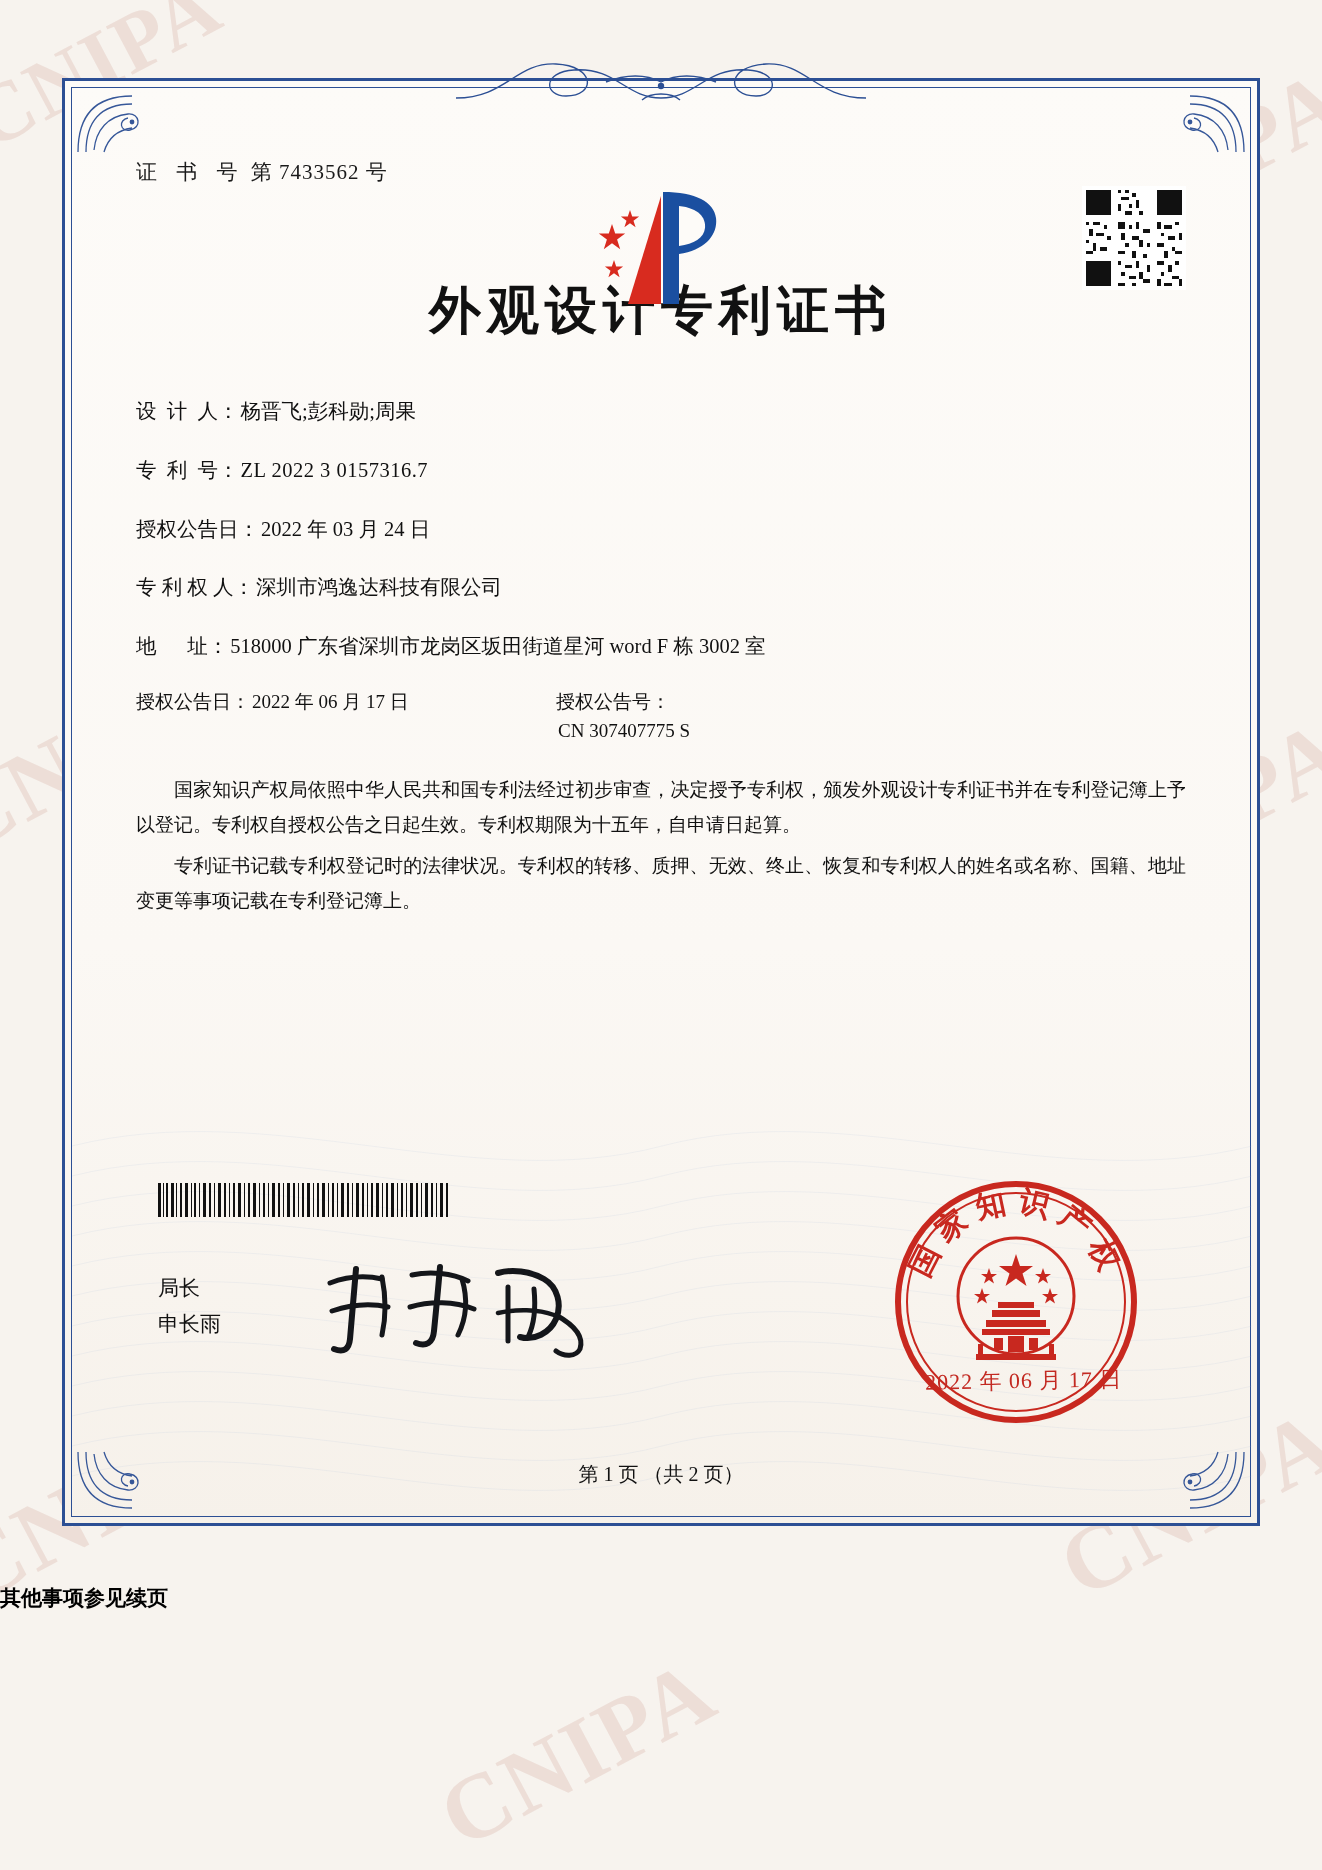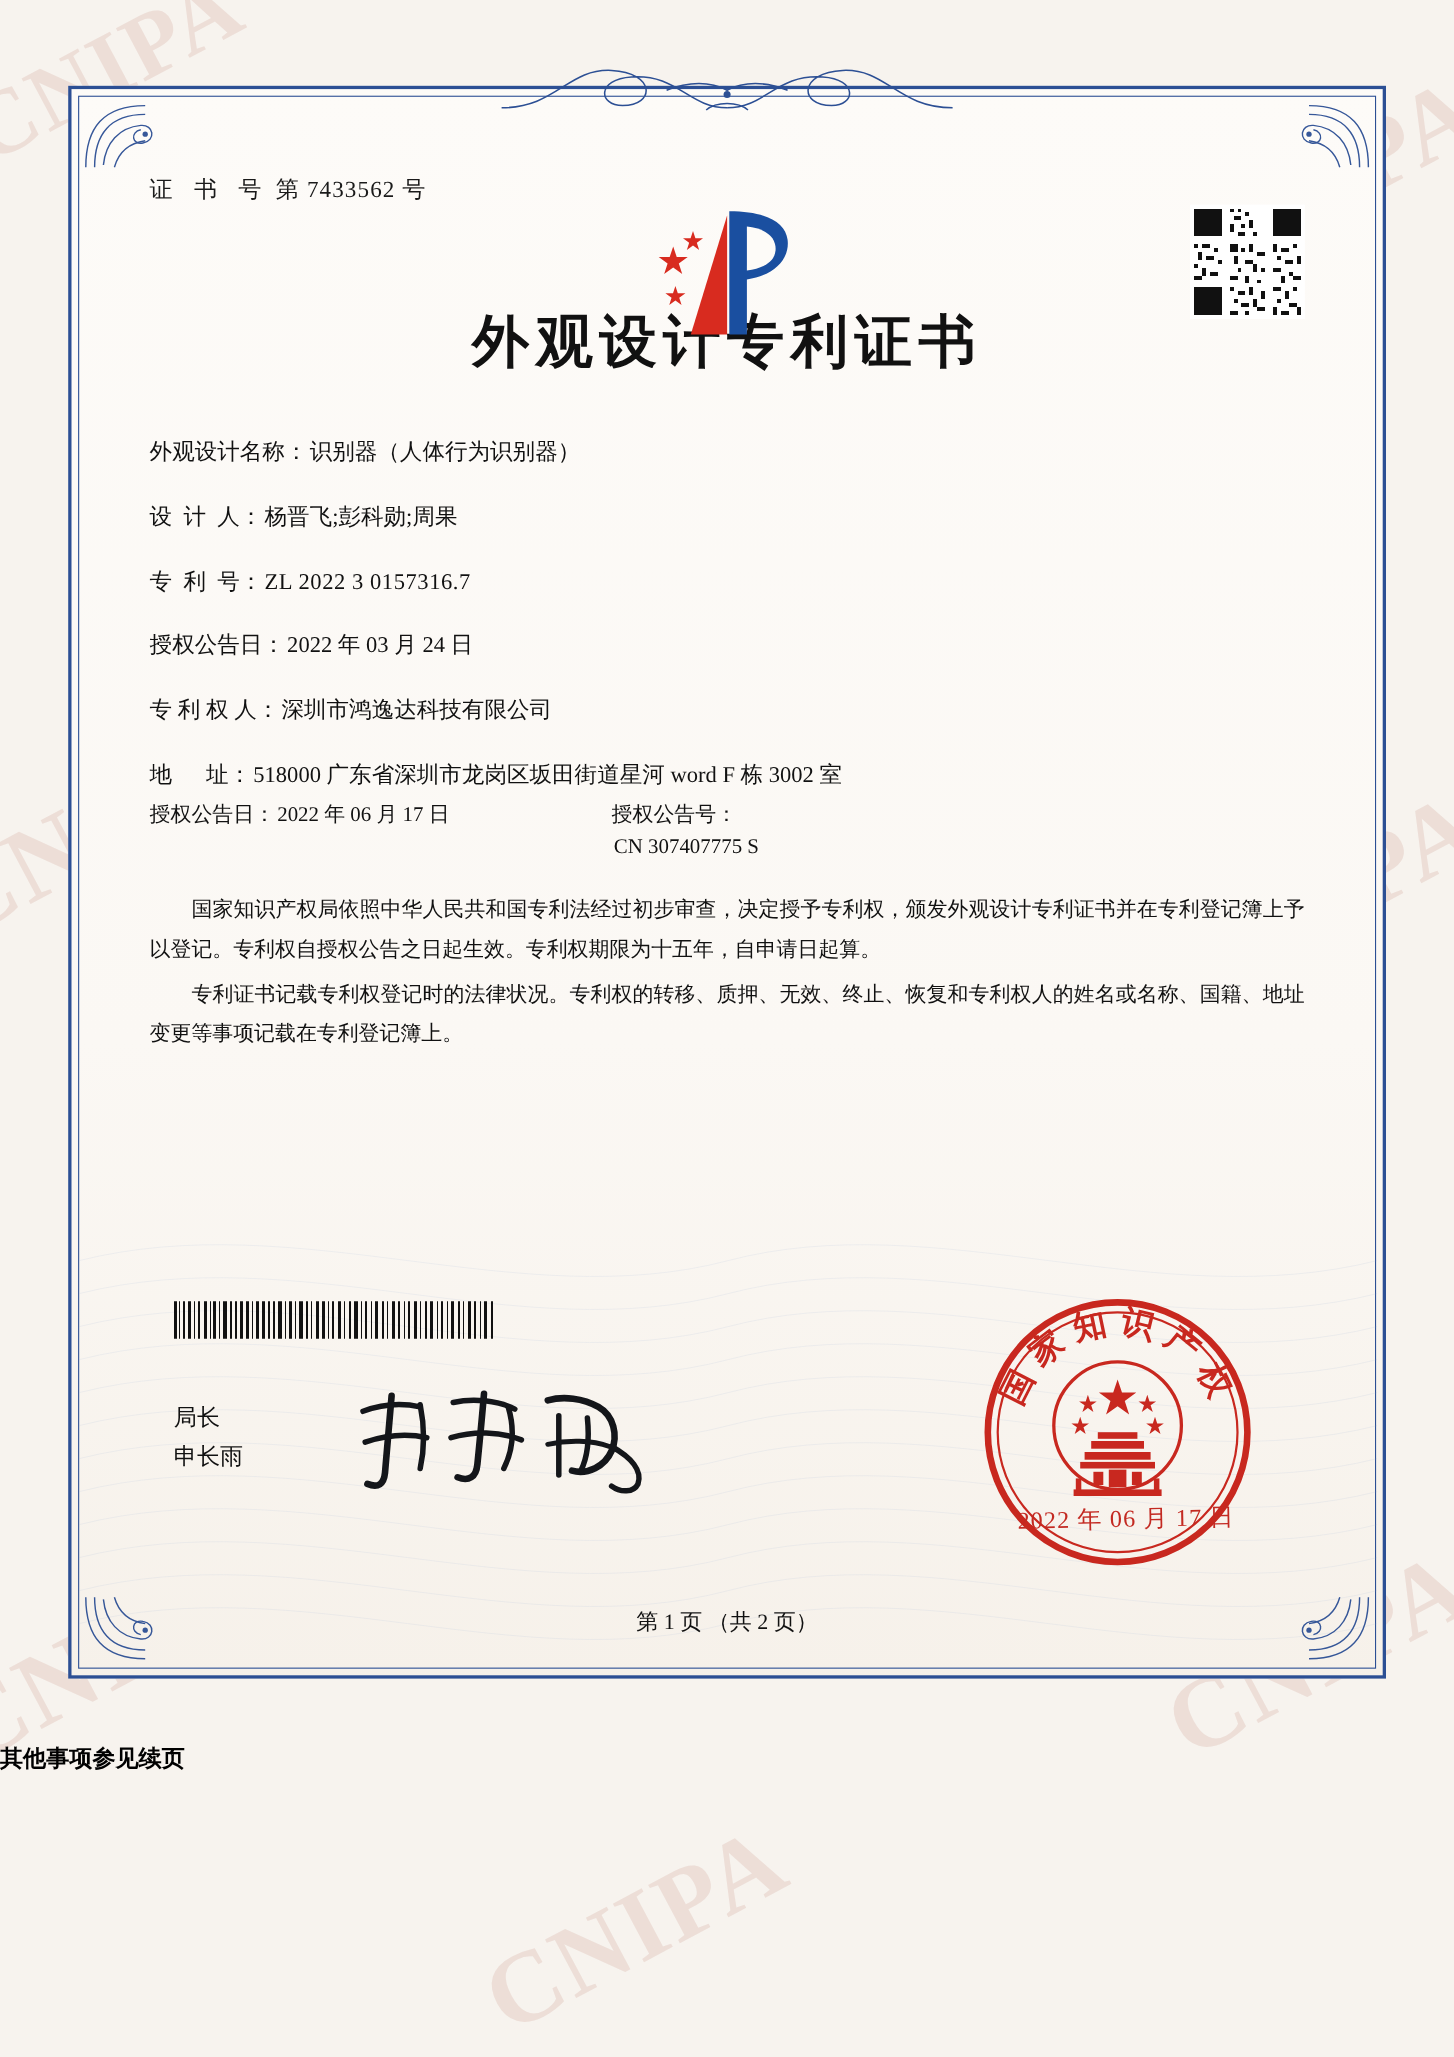--- a/index.html
+++ b/index.html
@@ -414,24 +414,20 @@
           <rect x="21" y="26" width="1" height="2"></rect>
         <rect x="27" y="26" width="1" height="2"></rect>
           <rect x="23" y="27" width="2" height="1"></rect>
       </g>
     </svg>
 
     <div class="title">外观设计专利证书</div>
 
     <div class="fields">
 
-      <div class="field">
-        <span class="f-label">外观设计名称：</span>
-        <span class="f-value">识别器（人体行为识别器）</span>
-      </div>
 
       <div class="field">
         <span class="f-label">设  计  人：</span>
         <span class="f-value">杨晋飞;彭科勋;周果</span>
       </div>
 
       <div class="field">
         <span class="f-label">专  利  号：</span>
         <span class="f-value mono">ZL 2022 3 0157316.7</span>
       </div>
@@ -439,21 +435,21 @@
       <div class="field">
         <span class="f-label">授权公告日：</span>
         <span class="f-value">2022 年 03 月 24 日</span>
       </div>
 
       <div class="field">
         <span class="f-label">专 利 权 人：</span>
         <span class="f-value">深圳市鸿逸达科技有限公司</span>
       </div>
 
-      <div class="field" style="margin-bottom:4px;">
+      <div class="field" style="margin-bottom:24px;">
         <span class="f-label">地      址：</span>
         <span class="f-value">518000 广东省深圳市龙岗区坂田街道星河 word F 栋 3002 室</span>
       </div>
 
       <div class="row2">
         <div class="cellA">
           <span class="f-label">授权公告日：</span>
           <span class="f-value">2022 年 06 月 17 日</span>
         </div>
         <div class="cellB">

